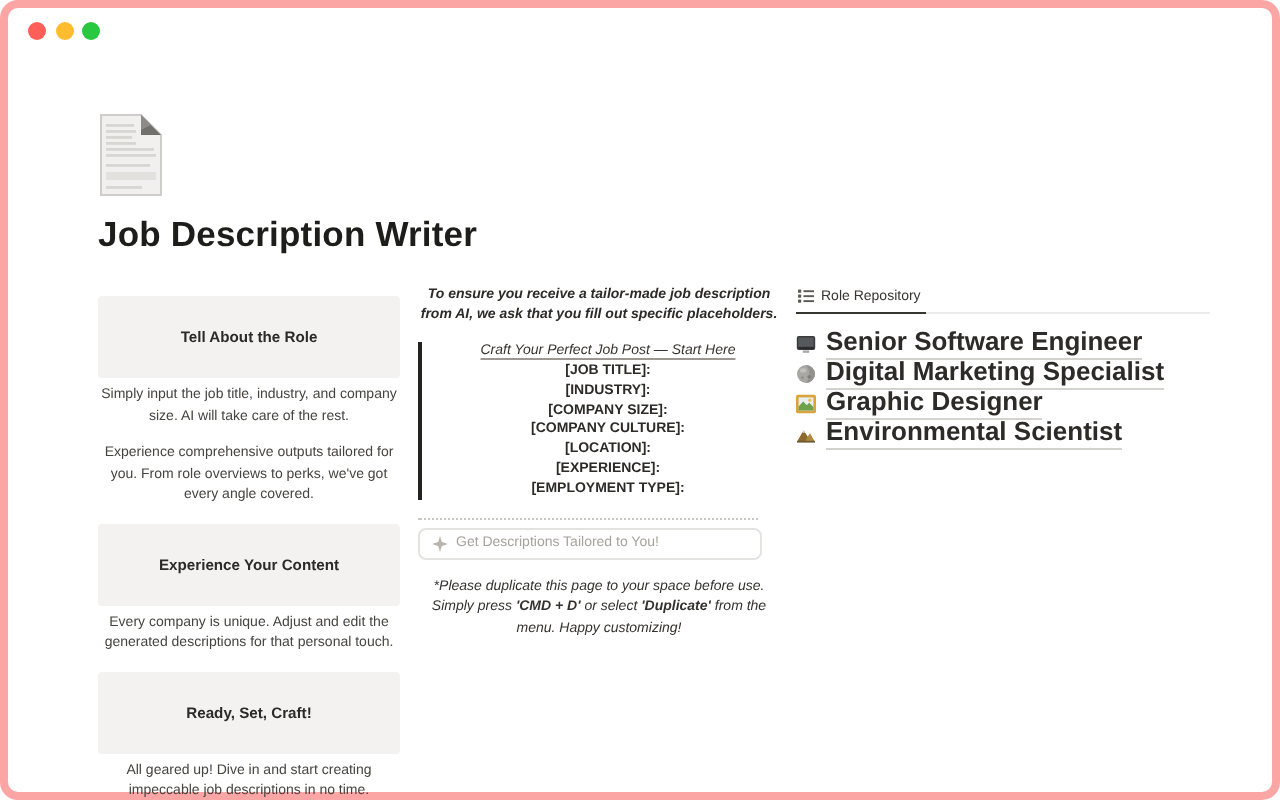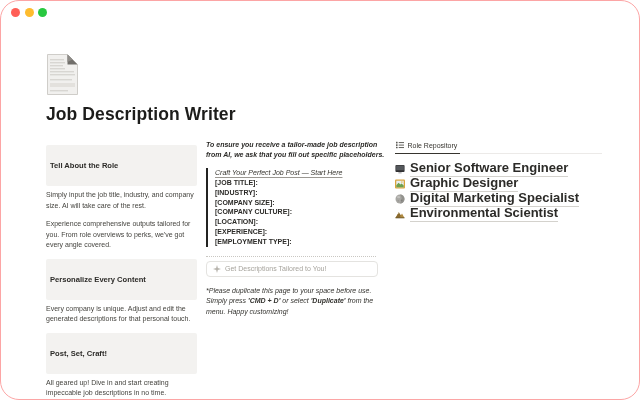--- a/index.html
+++ b/index.html
@@ -7,23 +7,24 @@
     width:640px;height:400px;
     background:#ffffff;
     font-family:"Liberation Sans", sans-serif;
     color:#37352f;
     position:relative;
     overflow:hidden;
   }
   .window{
     position:absolute;inset:0;
     background:#fff;
-    border:1px solid #fca5a5;
-    border-radius:19px;
+    border:4px solid #fca5a5;
+    border-radius:9px;
     box-sizing:border-box;
+    text-align:center;
   }
   
   .traffic{position:absolute;top:7px;left:10px;display:flex;gap:4.5px;}
   .dot{width:9px;height:9px;border-radius:50%;}
   
   .doc-icon{position:absolute;left:46px;top:53px;width:31px;height:41px;}
   
   .page-title{
     position:absolute;left:45px;top:103px;
     font-size:17.5px;font-weight:700;color:#1d1d1b;letter-spacing:.1px;
@@ -121,23 +122,23 @@
       <rect x="3" y="36" width="18" height="1.4"></rect>
     </g>
   </svg>
 
   <div class="page-title">Job Description Writer</div>
 
   <div class="col-left">
     <div class="sec-head">Tell About the Role</div>
     <p class="sec-body">Simply input the job title, industry, and company size. AI will take care of the rest.</p>
     <p class="sec-body">Experience comprehensive outputs tailored for you. From role overviews to perks, we've got every angle covered.</p>
-    <div class="sec-head">Personalize Every Content</div>
+    <div class="sec-head">Experience Your Content</div>
     <p class="sec-body">Every company is unique. Adjust and edit the generated descriptions for that personal touch.</p>
-    <div class="sec-head">Post, Set, Craft!</div>
+    <div class="sec-head">Ready, Set, Craft!</div>
     <p class="sec-body">All geared up! Dive in and start creating impeccable job descriptions in no time.</p>
   </div>
 
   <div class="col-mid">
     <p class="intro">To ensure you receive a tailor-made job description from AI, we ask that you fill out specific placeholders.</p>
 
     <div class="quote">
       <span class="quote-link" style="font-style:italic">Craft Your Perfect Job Post — Start Here</span>
       <div class="ph-line">[JOB TITLE]:</div>
       <div class="ph-line">[INDUSTRY]:</div>
@@ -185,41 +186,41 @@
           <rect x="1.2" y="1.8" width="7.6" height="4.6" fill="#55585c"></rect>
           <rect x="1.2" y="6.6" width="7.6" height="1" fill="#2a2a2c"></rect>
           <rect x="3.4" y="8.2" width="3.2" height="1.2" fill="#a9a9ab"></rect>
         </svg>
         <span class="repo-label">Senior Software Engineer</span>
       </div>
 
 
       <div class="repo-item">
         <svg class="icon10" viewBox="0 0 10 10">
-          <rect x="0" y="0.4" width="10" height="9.2" rx="1" fill="#d9a43c"></rect>
-          <rect x="1.3" y="1.7" width="7.4" height="6.6" fill="#e9eef2"></rect>
-          <path d="M1.3 6.2 L3.6 3.8 L5.4 5.6 L6.6 4.4 L8.7 6.5 V8.3 H1.3 Z" fill="#6fa04c"></path>
-          <circle cx="6.9" cy="3.1" r="0.8" fill="#e8c15a"></circle>
-        </svg>
-        <span class="repo-label">Graphic Designer</span>
-      </div>
-
-      <div class="repo-item">
-        <svg class="icon10" viewBox="0 0 10 10">
           <circle cx="5" cy="5" r="4.5" fill="#a8a7a3"></circle>
           <path d="M5 0.5 A4.5 4.5 0 0 1 5 9.5 A7 7 0 0 0 5 0.5" fill="#93928e"></path>
           <ellipse cx="3.6" cy="3.2" rx="1.6" ry="1.1" fill="#c2c1bd"></ellipse>
           <circle cx="6.6" cy="6.4" r="0.9" fill="#807f7b"></circle>
           <circle cx="3.2" cy="6.8" r="0.6" fill="#8b8a86"></circle>
         </svg>
         <span class="repo-label">Digital Marketing Specialist</span>
       </div>
 
       <div class="repo-item">
         <svg class="icon10" viewBox="0 0 10 10">
+          <rect x="0" y="0.4" width="10" height="9.2" rx="1" fill="#d9a43c"></rect>
+          <rect x="1.3" y="1.7" width="7.4" height="6.6" fill="#e9eef2"></rect>
+          <path d="M1.3 6.2 L3.6 3.8 L5.4 5.6 L6.6 4.4 L8.7 6.5 V8.3 H1.3 Z" fill="#6fa04c"></path>
+          <circle cx="6.9" cy="3.1" r="0.8" fill="#e8c15a"></circle>
+        </svg>
+        <span class="repo-label">Graphic Designer</span>
+      </div>
+
+      <div class="repo-item">
+        <svg class="icon10" viewBox="0 0 10 10">
           <path d="M0.5 9 L3.8 3.2 L5.8 6.4 L7 4.6 L9.5 9 Z" fill="#b0893e"></path>
           <path d="M3.8 3.2 L5.8 6.4 L4.6 9 L0.5 9 Z" fill="#8a6a2e"></path>
           <path d="M3.8 3.2 L4.5 4.4 L3.2 4.4 Z" fill="#e8e4da"></path>
           <rect x="0.5" y="8.4" width="9" height="0.9" fill="#6e5a2e"></rect>
         </svg>
         <span class="repo-label">Environmental Scientist</span>
       </div>
 
     </div>
   </div>

